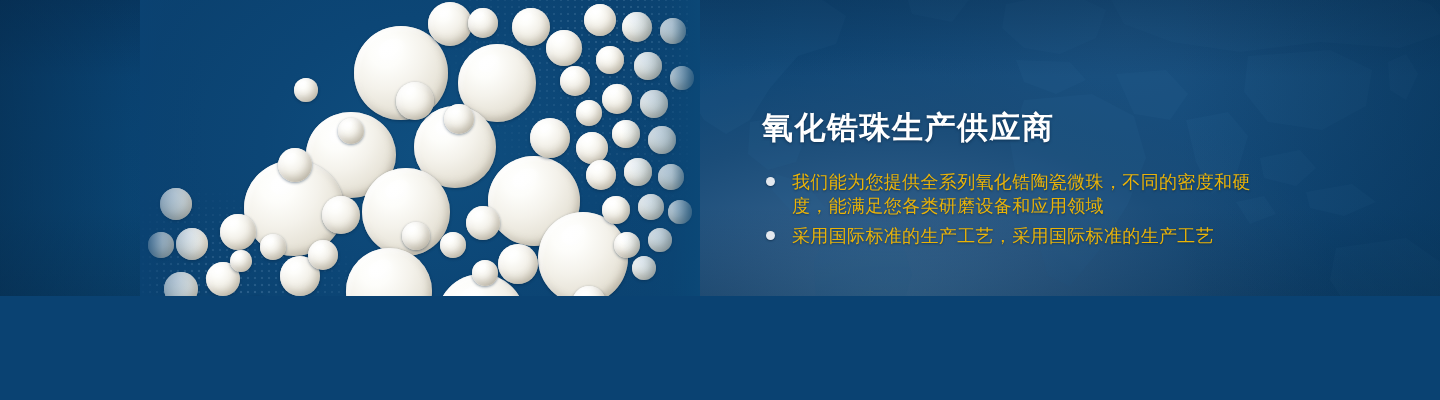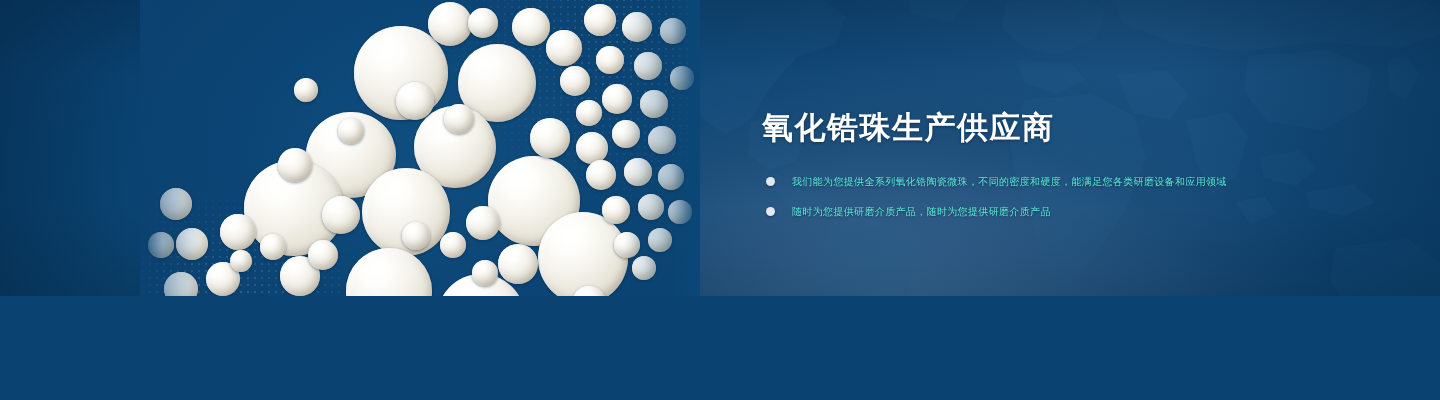--- a/index.html
+++ b/index.html
@@ -93,21 +93,21 @@
     white-space:nowrap;
   }
   .bullets{ list-style:none; margin-top:22px; }
   .bullet{ position:relative; padding-left:30px; margin-bottom:6px; }
   .dot{
     position:absolute; left:4px; top:7px; width:9px; height:9px;
     border-radius:50%; background:#e3e8ee;
     box-shadow:0 1px 2px rgba(3,28,52,.5);
   }
   .btext{
-    font-size:10px; color:#5eead4; line-height:24px; letter-spacing:.35px;
+    font-size:18px; color:#eab308; line-height:24px; letter-spacing:.35px;
     text-shadow:0 1px 2px rgba(3,28,52,.5);
   }
 </style>
 </head>
 <body>
 
 <div class="banner">
 
   <div class="bg-base"></div>
 
@@ -244,18 +244,18 @@
   <div class="copy">
     <div class="headline">氧化锆珠生产供应商</div>
 
     <ul class="bullets">
       <li class="bullet">
         <span class="dot"></span>
         <span class="btext">我们能为您提供全系列氧化锆陶瓷微珠，不同的密度和硬度，能满足您各类研磨设备和应用领域</span>
       </li>
       <li class="bullet">
         <span class="dot"></span>
-        <span class="btext">随时为您提供研磨介质产品，随时为您提供研磨介质产品</span>
+        <span class="btext">采用国际标准的生产工艺，采用国际标准的生产工艺</span>
       </li>
     </ul>
   </div>
 
 </div>
 
 </body></html>

